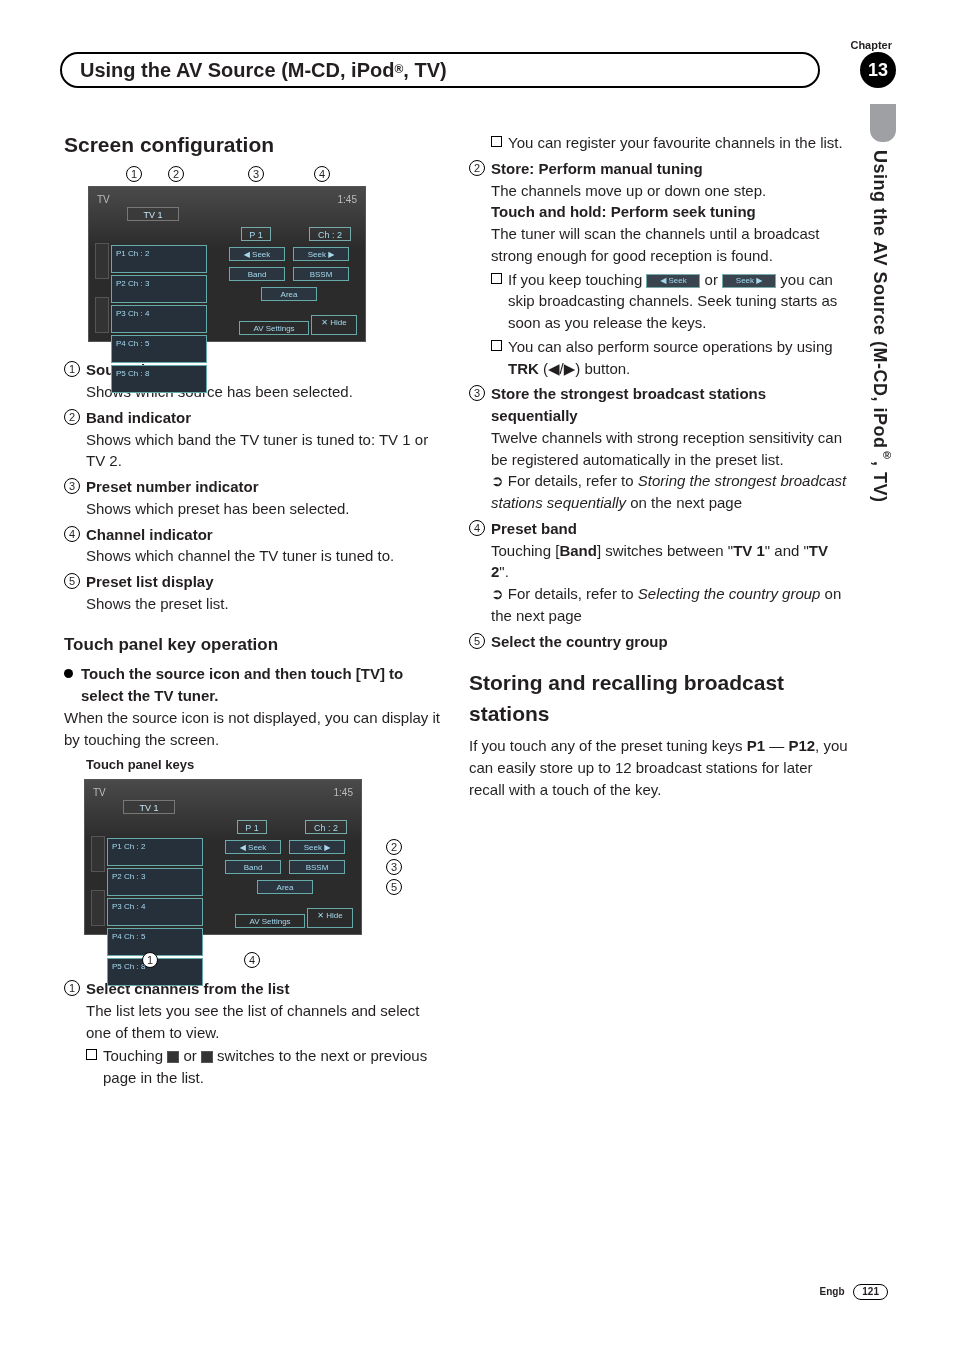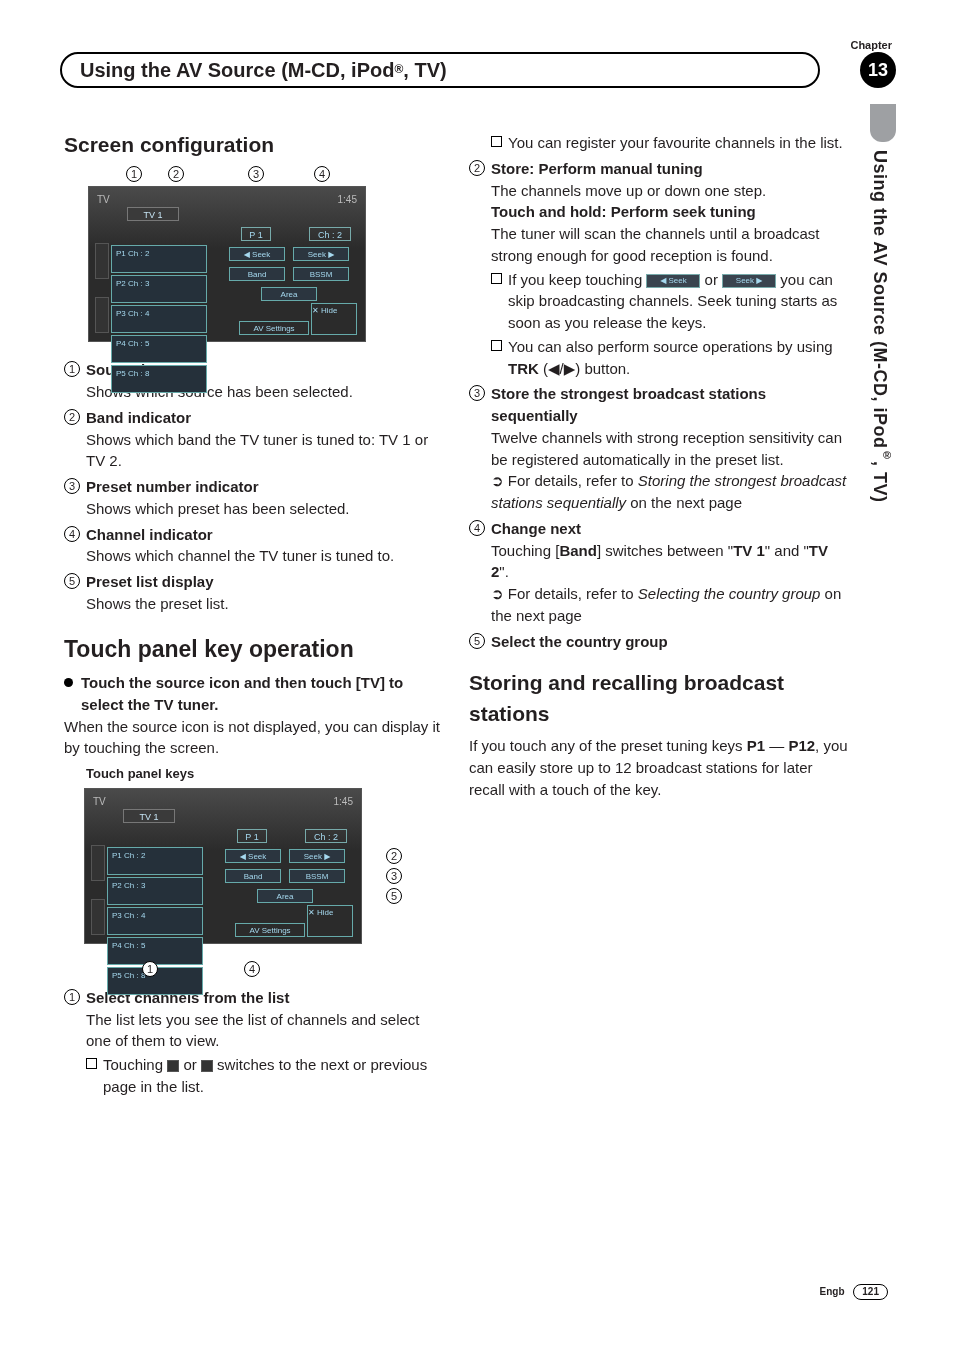--- a/index.html
+++ b/index.html
@@ -55,21 +55,21 @@
   }
   .side-text sup { font-size: 11px; }
   .content {
     position: absolute;
     top: 130px; left: 64px;
     width: 800px;
     display: flex; gap: 25px;
   }
   .col { width: 380px; }
   h2 { font-size: 21px; font-weight: 800; margin-bottom: 8px; }
-  h3 { font-size: 23px; font-weight: 800; margin: 18px 0 6px; }
+  h3 { font-size: 17px; font-weight: 800; margin: 18px 0 6px; }
   .figure {
     position: relative;
     width: 280px; height: 185px;
     margin: 6px 0 6px 24px;
   }
   .figure2 {
     position: relative;
     width: 330px; height: 195px;
     margin: 4px 0 4px 20px;
   }
@@ -85,21 +85,21 @@
   .tvtime{position:absolute;top:6px;right:8px;font-size:10px;color:#bbb;}
   .tvband{position:absolute;top:20px;left:38px;width:52px;height:14px;border:1px solid #777;background:#3a3a3a;text-align:center;line-height:14px;color:#c5e3f3;font-size:9px;}
   .pbox{position:absolute;top:40px;left:152px;width:30px;height:14px;border:1px solid #7aa;text-align:center;line-height:14px;font-size:9px;color:#a5d8ee;}
   .chbox{position:absolute;top:40px;left:220px;width:42px;height:14px;border:1px solid #7aa;text-align:center;line-height:14px;font-size:9px;color:#a5d8ee;}
   .plist{position:absolute;top:58px;left:22px;width:96px;}
   .prow{height:28px;border:1px solid #6aa;background:#25303a;margin-bottom:2px;font-size:8px;padding-left:4px;line-height:16px;color:#a5d8ee;}
   .arrowcol{position:absolute;top:56px;left:6px;width:14px;}
   .arrbtn{width:14px;height:36px;background:#333;border:1px solid #555;margin-bottom:18px;font-size:8px;color:#a5d;}
   .tkbtn{position:absolute;height:14px;border:1px solid #6aa;background:#2b353f;font-size:8px;text-align:center;line-height:14px;color:#a5d8ee;}
   .avset{position:absolute;bottom:6px;left:150px;width:70px;height:14px;border:1px solid #6aa;font-size:8px;text-align:center;line-height:14px;color:#a5d8ee;}
-  .hide{position:absolute;bottom:6px;right:8px;width:46px;height:32px;border:1px solid #6aa;font-size:8px;line-height:14px;color:#a5d8ee;}
+  .hide{position:absolute;bottom:6px;right:8px;width:46px;height:20px;border:1px solid #6aa;font-size:8px;text-align:center;line-height:14px;color:#a5d8ee;}
   .callout{position:absolute;width:16px;height:16px;border:1px solid #000;border-radius:50%;background:#fff;font-size:11px;text-align:center;line-height:14px;}
   .def-item{display:flex;gap:6px;margin:4px 0 2px;}
   .circle-n{display:inline-block;min-width:16px;height:16px;border:1px solid #000;border-radius:50%;text-align:center;line-height:14px;font-size:11px;margin-top:2px;}
   .def-body{flex:1;}
   .def-title{font-weight:bold;}
   .indent{padding-left:22px;}
   .sub-bullet{display:flex;gap:6px;padding-left:22px;margin-top:2px;}
   .box{display:inline-block;width:11px;height:11px;border:1px solid #000;margin-top:4px;flex-shrink:0;}
   .italic{font-style:italic;}
   .tk-caption{font-weight:bold;font-size:13px;margin:6px 0 0 22px;}
@@ -278,21 +278,21 @@
       <div class="def-body">
         <span class="def-title">Store the strongest broadcast stations sequentially</span><br>
         <span>Twelve channels with strong reception sensitivity can be registered automatically in the preset list.</span><br>
         <span>➲ </span><span>For details, refer to </span><span class="italic">Storing the strongest broadcast stations sequentially</span><span> on the next page</span>
       </div>
     </div>
 
     <div class="def-item">
         <span class="circle-n">4</span>
       <div class="def-body">
-        <span class="def-title">Change next</span><br>
+        <span class="def-title">Preset band</span><br>
         <span>Touching [</span><b>Band</b><span>] switches between "</span><b>TV 1</b><span>" and "</span><b>TV 2</b><span>".</span><br>
         <span>➲ </span><span>For details, refer to </span><span class="italic">Selecting the country group</span><span> on the next page</span>
       </div>
     </div>
 
     <div class="def-item">
         <span class="circle-n">5</span>
       <div class="def-body"><span class="def-title">Select the country group</span></div>
     </div>
 

